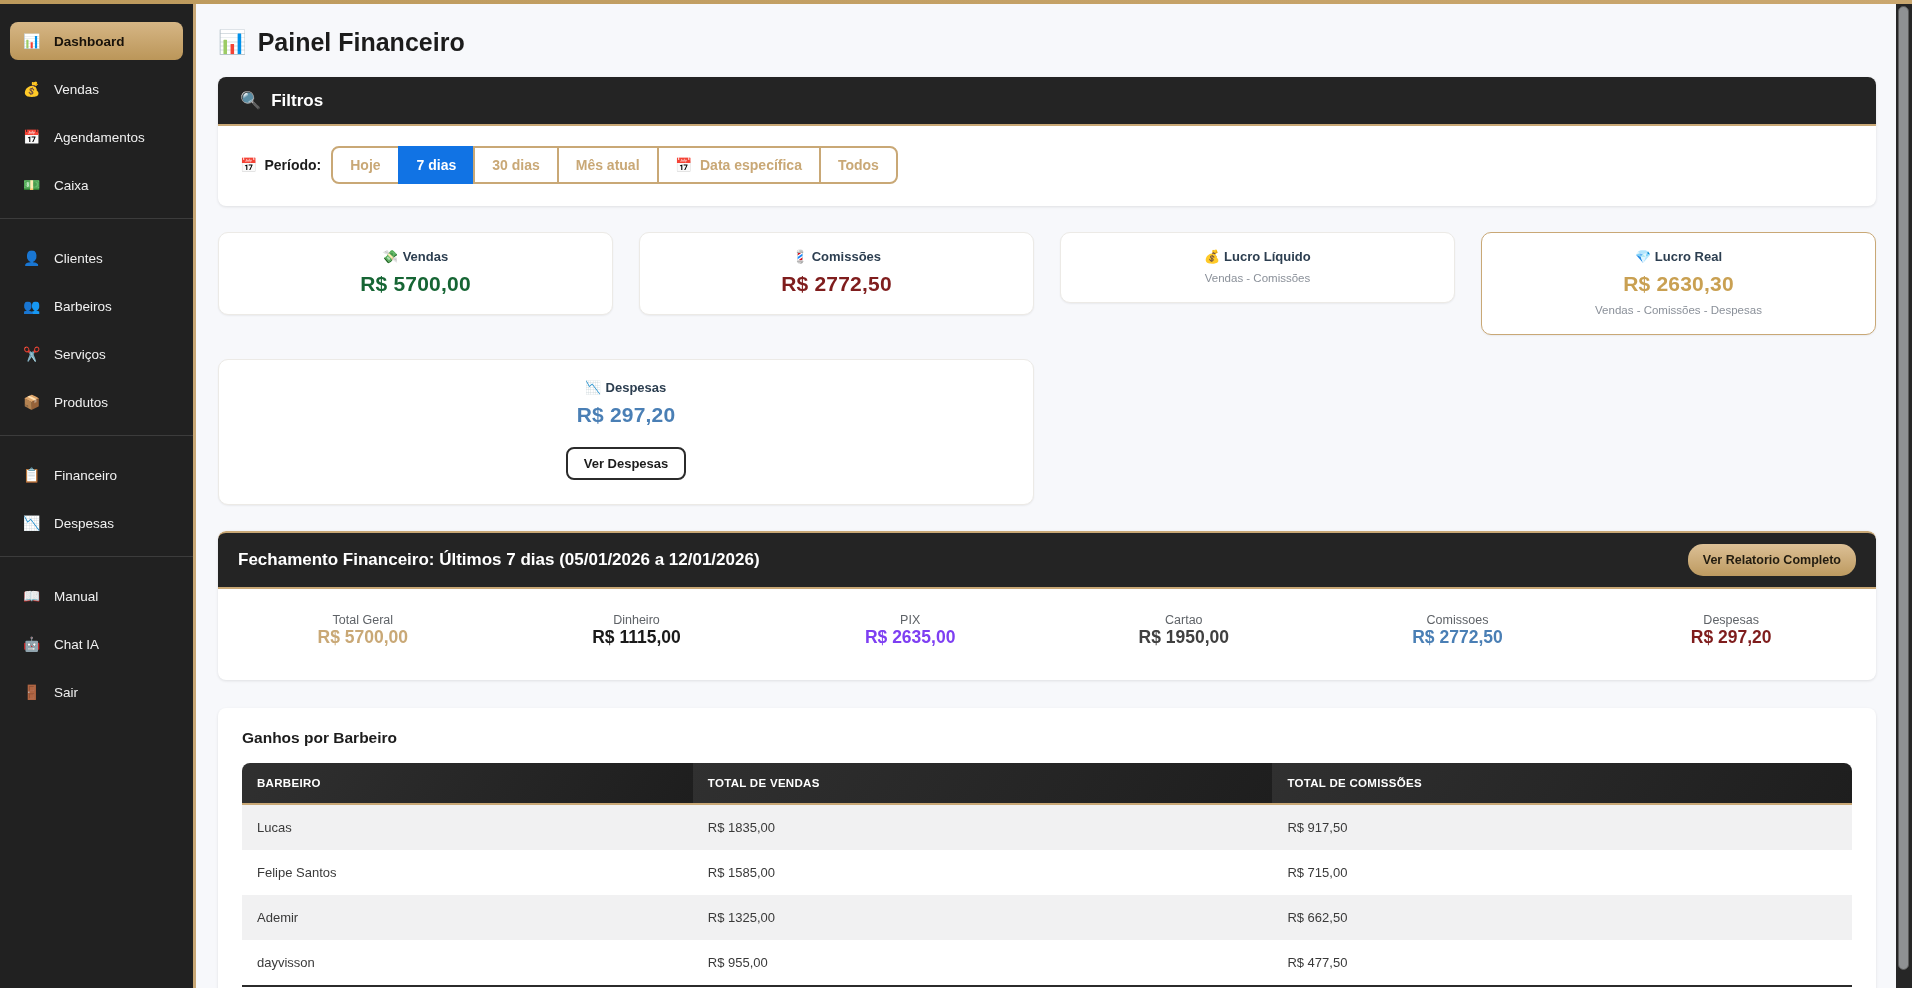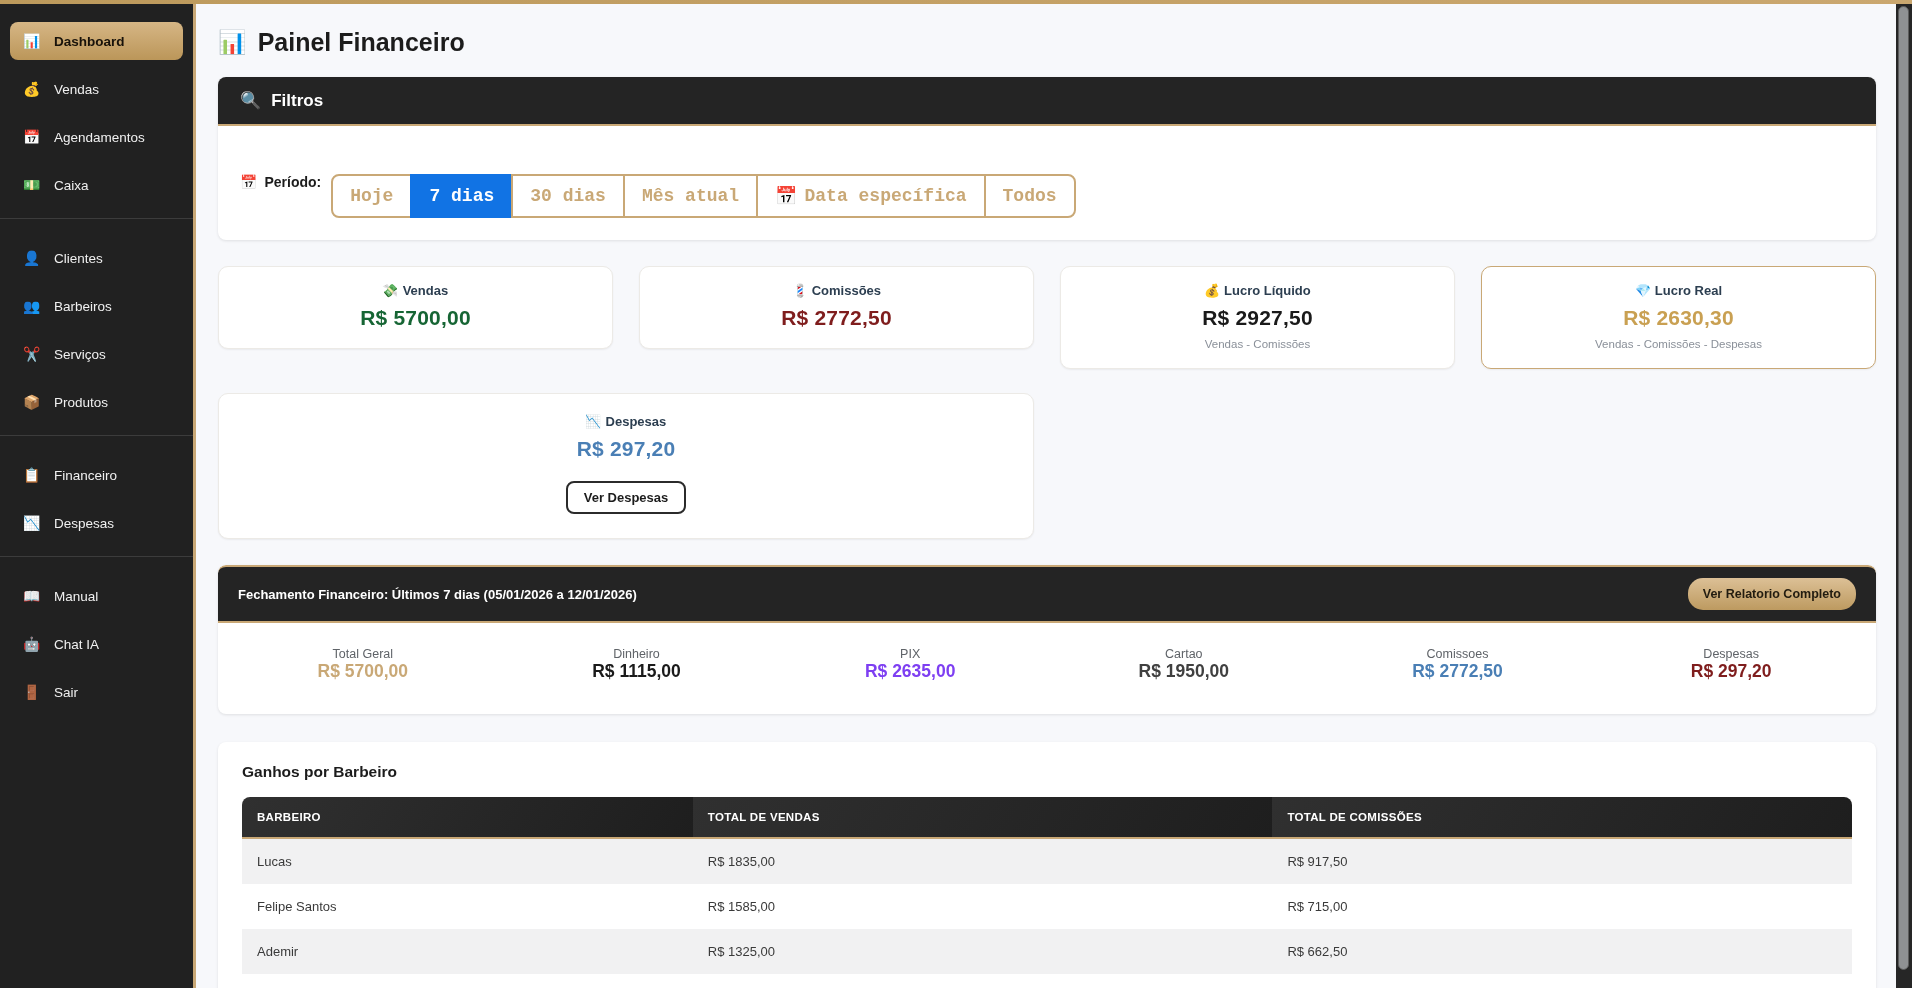--- a/index.html
+++ b/index.html
@@ -48,23 +48,23 @@
     display: flex; align-items: center; gap: 10px;
   }
   .filters-body { padding: 20px 22px 22px; display: flex; align-items: center; }
   .period-label {
     display: flex; align-items: center; gap: 7px;
     font-weight: bold; font-size: 14px; color: #1c1c1c; margin-right: 10px;
   }
   .btn-group { display: inline-flex; }
   .pbtn {
     border: 2px solid #c9a876; background: #fff; color: #c9a876;
-    font-family: Liberation Mono, monospace; font-weight: 600; font-size: 18px;
+    font-family: Liberation Sans, sans-serif; font-weight: 600; font-size: 14px;
     padding: 9px 17px; margin-left: -2px; cursor: pointer;
-    display: flex; align-items: center; gap: 7px; white-space: nowrap; margin-top: 28px;
+    display: flex; align-items: center; gap: 7px; white-space: nowrap;
   }
   .pbtn:first-child { margin-left: 0; border-radius: 8px 0 0 8px; }
   .pbtn:last-child { border-radius: 0 8px 8px 0; }
   .pbtn.active { background: #1173e4; border-color: #1173e4; color: #fff; }
 
   
   .cards-grid {
     display: grid; grid-template-columns: repeat(4, 1fr);
     gap: 24px 26px; align-items: start; margin-bottom: 26px;
   }
@@ -83,21 +83,21 @@
     color: #1c1c1c; cursor: pointer;
   }
 
   
   .fechamento { background: #fff; border-radius: 8px; overflow: hidden; margin-bottom: 28px; }
   .fech-header {
     background: #242424; border-top: 2px solid #c9a876; border-bottom: 2px solid #c9a876;
     border-radius: 8px 8px 0 0; display: flex; justify-content: space-between;
     align-items: center; padding: 11px 20px;
   }
-  .fech-title { color: #fff; font-size: 13px; font-weight: bold; }
+  .fech-title { color: #fff; font-size: 17px; font-weight: bold; }
   .fech-btn {
     background: linear-gradient(180deg,#dcc096,#bd9a60); color: #221c10;
     font-family: inherit; font-weight: bold; font-size: 12.5px;
     padding: 9px 15px; border: none; border-radius: 15px; cursor: pointer;
   }
   .fech-body { display: grid; grid-template-columns: repeat(6,1fr); padding: 24px 8px 32px; }
   .fech-cell { text-align: center; }
   .fech-label { font-size: 12.5px; color: #5f6368; }
   .fech-value { font-size: 17.5px; font-weight: bold; }
 
@@ -240,21 +240,20 @@
           <span>Comissões</span>
         </div>
         <div class="scard-value" style="color: rgb(127, 29, 29);">R$ 2772,50</div>
       </div>
 
       <div class="scard">
         <div class="scard-title">
           <span>💰</span>
           <span>Lucro Líquido</span>
         </div>
-        <div class="scard-value" style="color: rgb(26, 26, 26);">R$ 2927,50</div>
         <div class="scard-sub">Vendas - Comissões</div>
       </div>
 
       <div class="scard gold-border">
         <div class="scard-title">
           <span>💎</span>
           <span>Lucro Real</span>
         </div>
         <div class="scard-value" style="color: rgb(201, 160, 82);">R$ 2630,30</div>
         <div class="scard-sub">Vendas - Comissões - Despesas</div>

